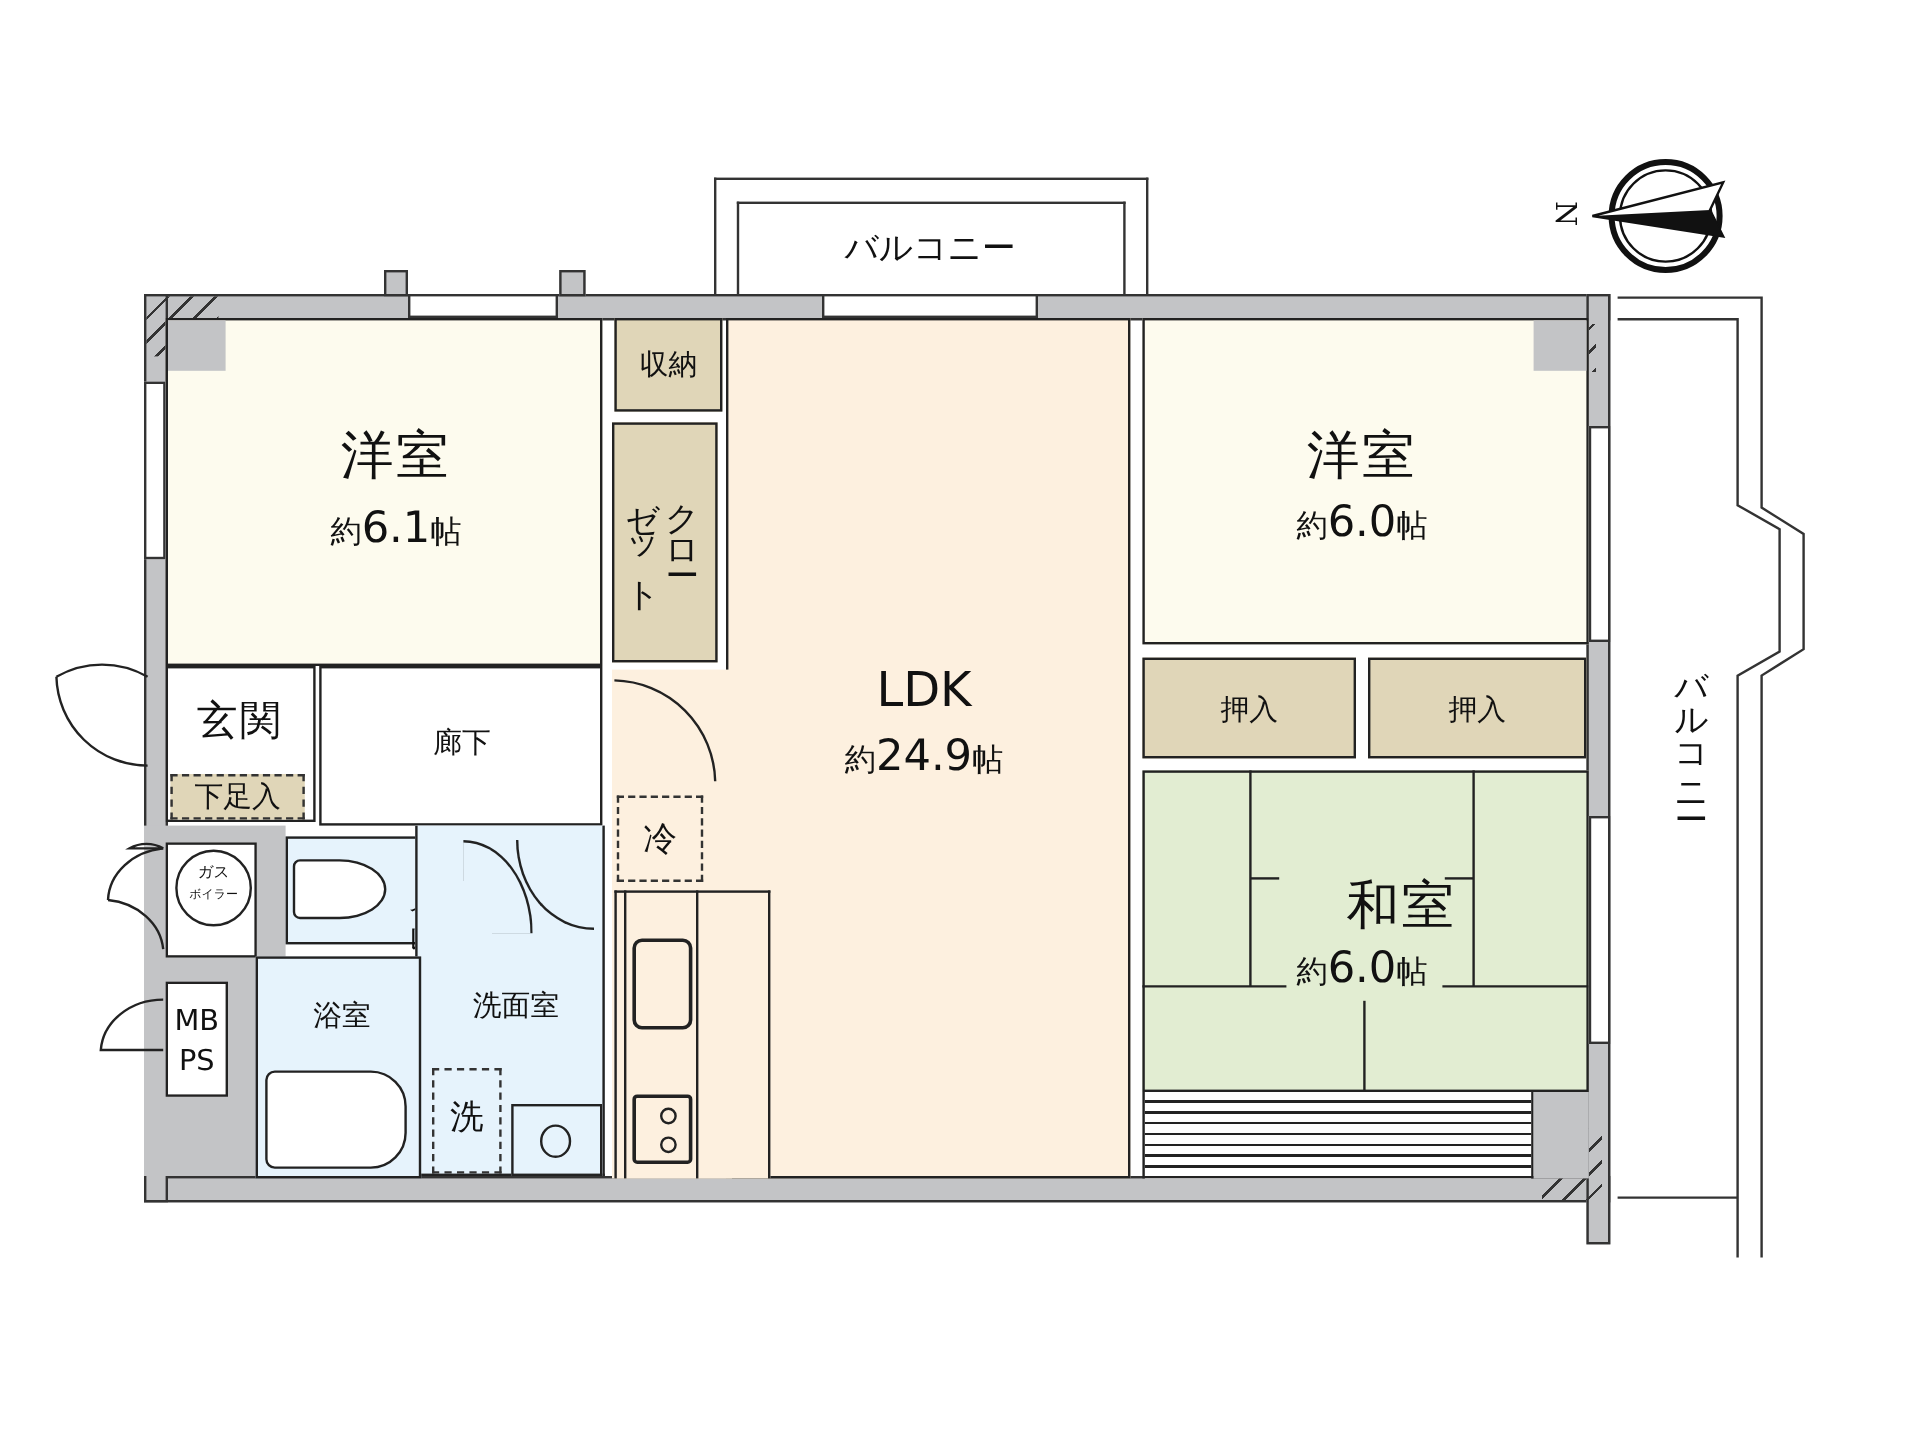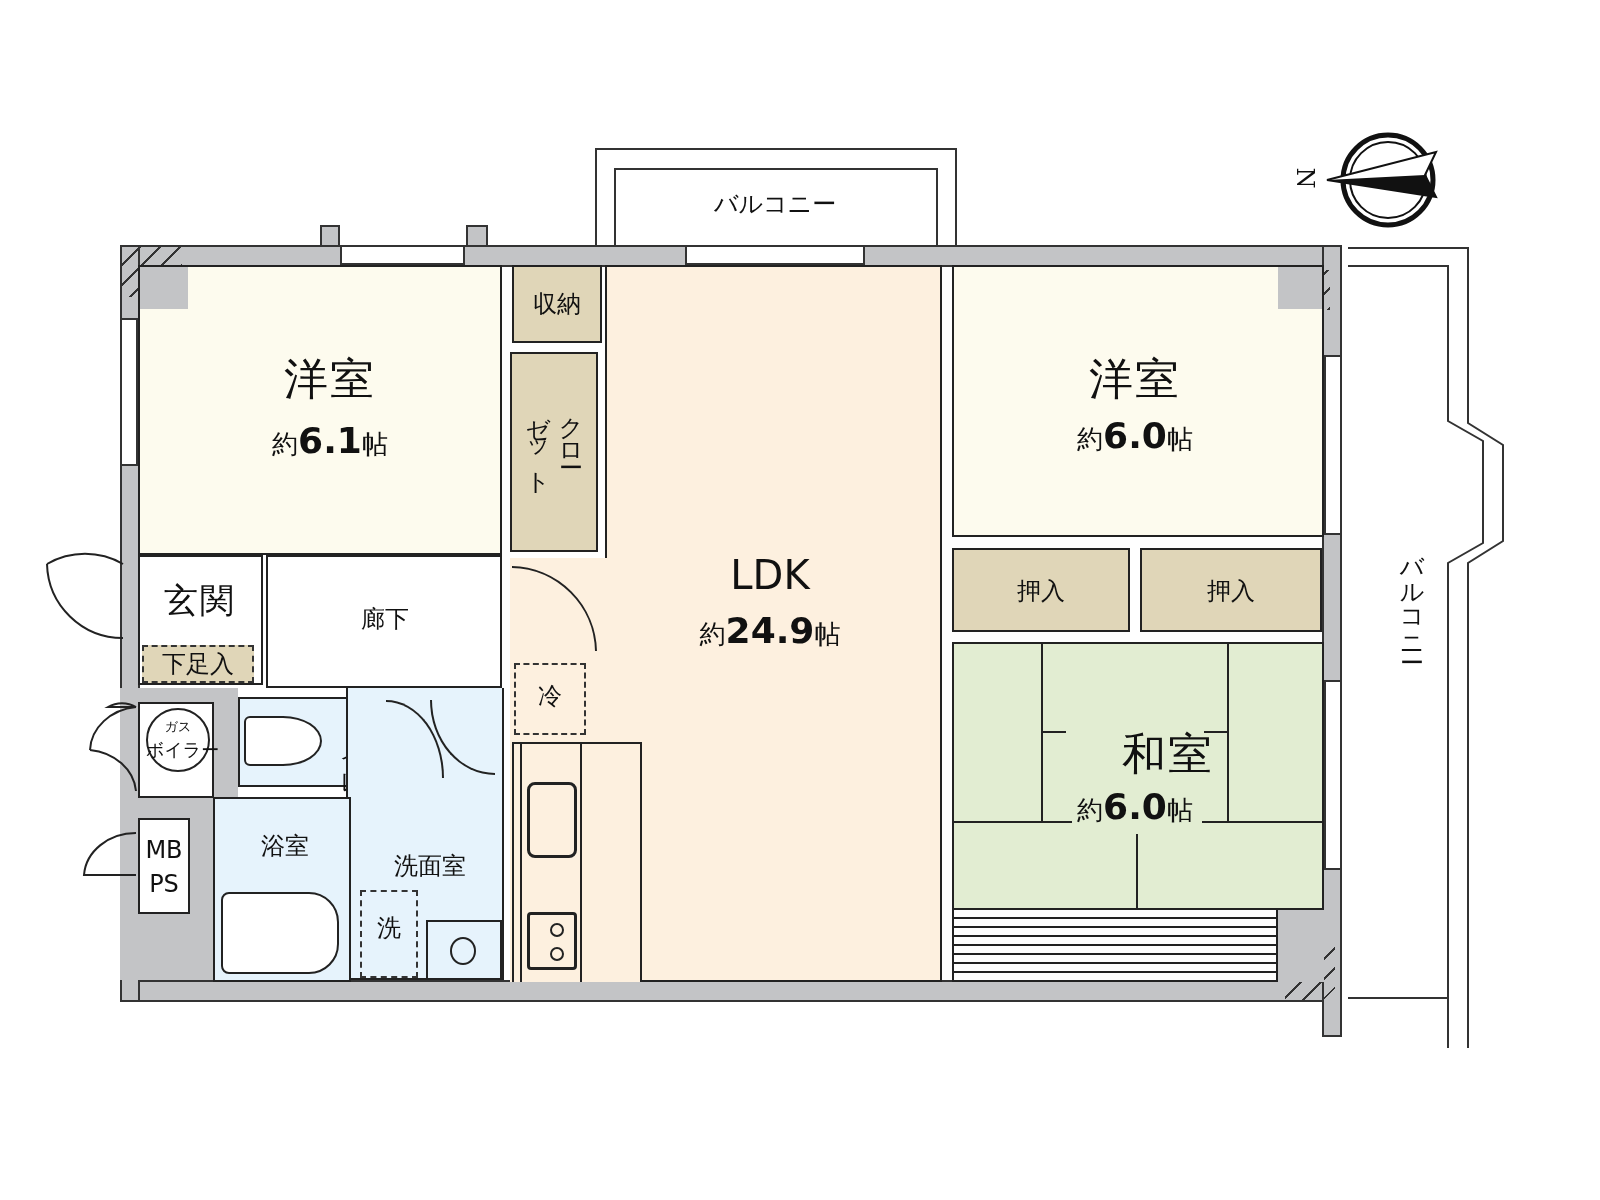--- a/index.html
+++ b/index.html
@@ -4,22 +4,22 @@
 <style>
   html, body { margin:0; padding:0; background:#ffffff; }
   body { width:1600px; height:1200px; position:relative; overflow:hidden;
          font-family:"DejaVu Sans","Liberation Sans",sans-serif; color:#1a1a1a; }
   .abs { position:absolute; box-sizing:border-box; }
   .wall { background:#c3c4c6; border:2px solid #333; }
   .room { border:2px solid #222; }
   .lbl { position:absolute; text-align:center; white-space:nowrap; color:#111; }
   .big { font-size:44px; font-weight:500; letter-spacing:2px; }
   .area { font-size:26px; }
-  .area b { font-size:36px; font-weight:700;margin-top:31px; }
-  .med { font-size:24px; }
+  .area b { font-size:36px; font-weight:400;margin-top:31px; }
+  .med { font-size:28px; }
   .small { font-size:24px; }
   .outline { border:2px solid #222; background:#fff; }
   .dash { border:2px dashed #333; }
   .hatch { background: repeating-linear-gradient(135deg, transparent 0 12px, #333 12px 14px); }
   .win { background:#fff; border:2px solid #333; }
   svg { position:absolute; overflow:visible; }
 </style>
 </head>
 <body>
 
@@ -103,39 +103,39 @@
 </svg>
 
 <svg width="100" height="100" style="left:510px;top:565px;">
   <path d="M2,2 A86,86 0 0 1 86,86" fill="none" stroke="#222" stroke-width="2"></path>
 </svg>
 
 <div class="abs wall" style="left:120px;top:688px;width:118px;height:292px;border:none;"></div>
 <div class="abs outline" style="left:138px;top:702px;width:76px;height:96px;"></div>
 <div class="abs" style="left:146px;top:708px;width:64px;height:64px;border:2px solid #222;border-radius:50%;background:#fff;"></div>
 <div class="lbl" style="left:146px;top:718px;width:64px;font-size:13px;">ガス</div>
-<div class="lbl" style="left:146px;top:738px;width:64px;font-size:18px;">ボイラー</div>
+<div class="lbl" style="left:146px;top:738px;width:64px;font-size:10px;">ボイラー</div>
 <div class="abs outline" style="left:138px;top:818px;width:52px;height:96px;"></div>
 <div class="lbl" style="left:138px;top:836px;width:52px;font-size:24px;">MB</div>
 <div class="lbl" style="left:138px;top:870px;width:52px;font-size:24px;">PS</div>
 <svg width="60" height="220" style="left:78px;top:705px;">
   <path d="M58,2 A28,28 0 0 0 30,2 L58,2" fill="none" stroke="#222" stroke-width="2"></path>
   <path d="M58,2 A52,45 0 0 0 12,45" fill="none" stroke="#222" stroke-width="2"></path>
   <path d="M58,86 A52,45 0 0 0 12,45" fill="none" stroke="#222" stroke-width="2"></path>
   <path d="M58,128 A52,45 0 0 0 6,170 L58,170" fill="none" stroke="#222" stroke-width="2"></path>
 </svg>
 
 <div class="abs room" style="left:238px;top:697px;width:140px;height:90px;background:#e6f3fc;"></div>
 <div class="abs" style="left:244px;top:716px;width:78px;height:50px;border:2px solid #222;border-radius:6px 50% 50% 6px;background:#fff;"></div>
 <div class="lbl small" style="left:338px;top:702px;width:30px;writing-mode:vertical-rl;">トイレ</div>
 
 <div class="abs room" style="left:346px;top:688px;width:158px;height:292px;background:#e6f3fc;border-top:none;"></div>
 <div class="abs" style="left:386px;top:700px;width:58px;height:78px;border-top:2px solid #222;border-right:2px solid #222;border-radius:0 100% 0 0;"></div>
 <div class="abs" style="left:430px;top:700px;width:65px;height:75px;border-left:2px solid #222;border-bottom:2px solid #222;border-radius:0 0 0 100%;"></div>
-<div class="lbl small" style="left:365px;top:822px;width:130px;margin-top:28px;">洗面室</div>
+<div class="lbl small" style="left:365px;top:822px;width:130px;">洗面室</div>
 
 <div class="abs room" style="left:213px;top:797px;width:138px;height:185px;background:#e6f3fc;"></div>
 <div class="lbl small" style="left:230px;top:830px;width:110px;text-align:center;">浴室</div>
 <div class="abs" style="left:221px;top:892px;width:118px;height:82px;border:2px solid #222;border-radius:8px 30px 30px 8px;background:#fff;"></div>
 
 <div class="abs dash" style="left:360px;top:890px;width:58px;height:88px;"></div>
 <div class="lbl med" style="left:360px;top:912px;width:58px;">洗</div>
 <div class="abs" style="left:426px;top:920px;width:76px;height:60px;border:2px solid #222;background:#e6f3fc;"></div>
 <div class="abs" style="left:450px;top:937px;width:26px;height:28px;border:2px solid #222;border-radius:50%;"></div>
 

